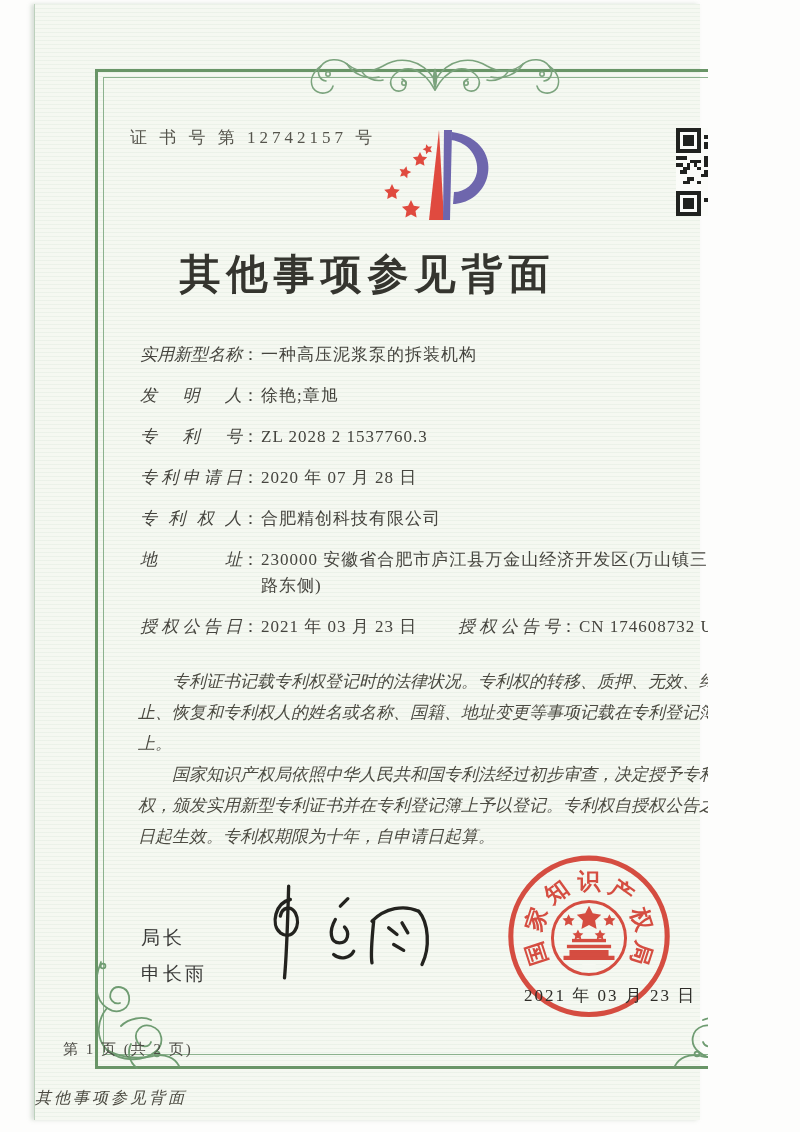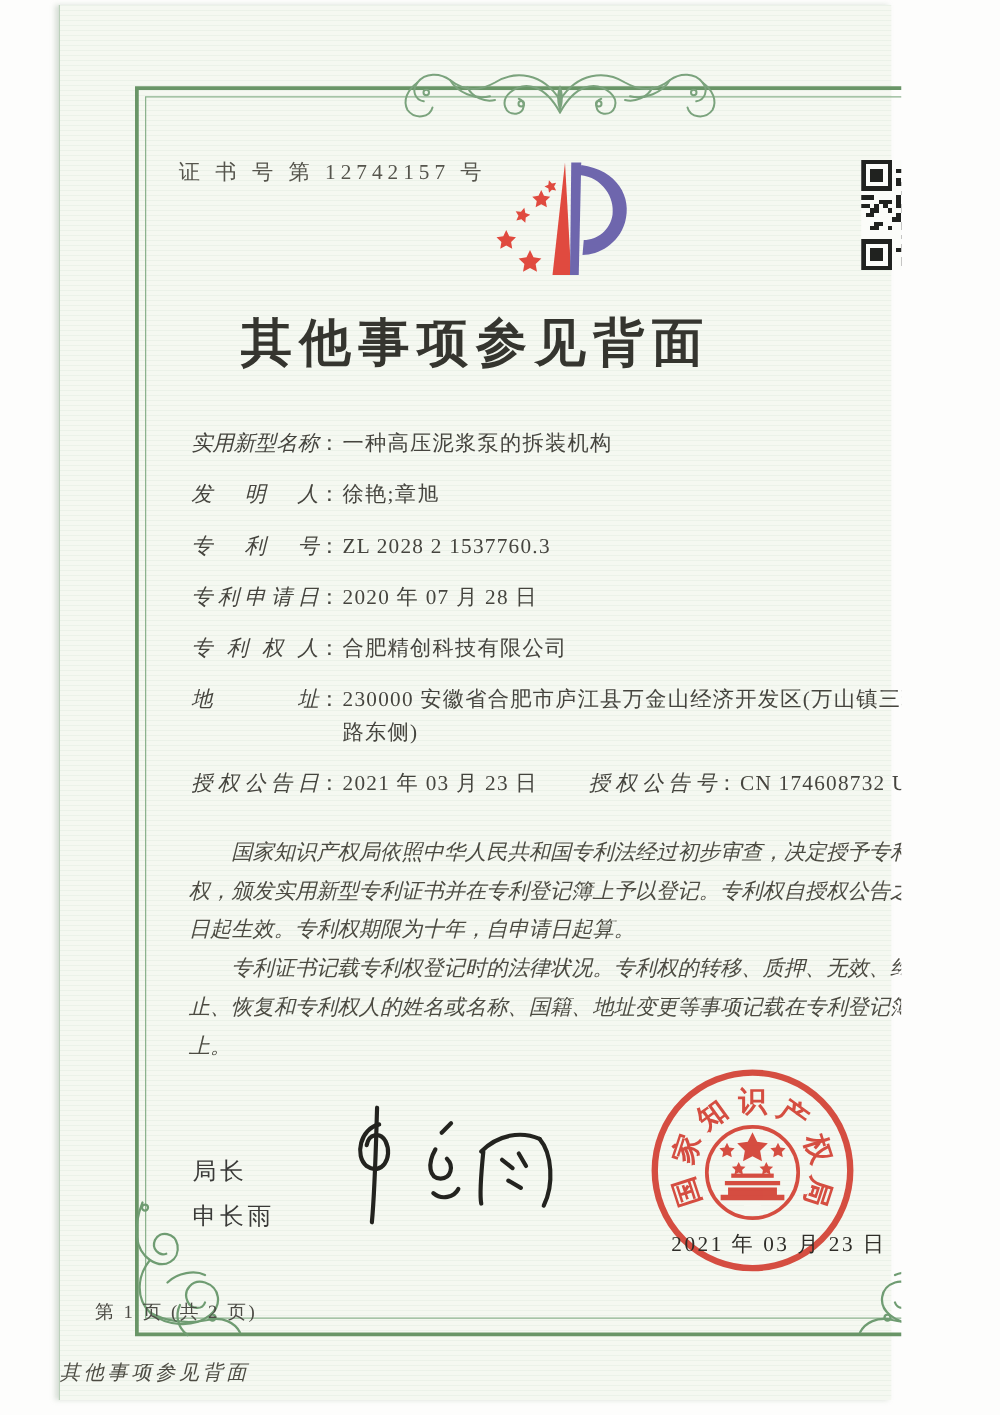--- a/index.html
+++ b/index.html
@@ -1,17 +1,17 @@
 <!DOCTYPE html>
 <html><head>
 <meta charset="utf-8">
 <style>
   html,body{margin:0;padding:0;background:#fdfdfc;}
   .scan{position:relative;width:708px;height:1132px;overflow:hidden;
-        font-family:"Liberation Serif","DejaVu Serif",serif;color:#45443e;margin-left:13px;}
+        font-family:"Liberation Serif","DejaVu Serif",serif;color:#45443e;}
   .paper{position:absolute;left:34px;top:4px;right:8px;bottom:12px;
          background:#f5f8f1;
          background-image:repeating-linear-gradient(180deg,rgba(168,200,176,.13) 0 1px,rgba(0,0,0,0) 1px 4px);
          border-left:1px solid #bcd0bc;box-shadow:-3px 0 4px rgba(150,170,150,.35);}
   .border-outer{position:absolute;left:60px;top:65px;width:674px;height:994px;
                 border:3px solid #699567;}
   .border-inner{position:absolute;left:68px;top:73px;width:656px;height:976px;
                 border:1px solid #8cb28e;}
   .certno{position:absolute;left:95px;top:122px;font-size:17px;letter-spacing:4px;color:#55544c;}
   .logo{position:absolute;left:330px;top:116px;}
@@ -409,22 +409,22 @@
       </div>
       <div class="frow">
         <span class="flabel">授权公告日</span><span class="fcolon">：</span><span class="fvalue" style="width:180px">2021 年 03 月 23 日</span>
         <span class="pair2">
           <span class="flabel">授权公告号</span><span class="fcolon">：</span><span class="fvalue">CN 174608732 U</span>
         </span>
       </div>
     </div>
 
     <div class="body-text">
+      <p>专利证书记载专利权登记时的法律状况。专利权的转移、质押、无效、终止、恢复和专利权人的姓名或名称、国籍、地址变更等事项记载在专利登记簿上。</p>
       <p>国家知识产权局依照中华人民共和国专利法经过初步审查，决定授予专利权，颁发实用新型专利证书并在专利登记簿上予以登记。专利权自授权公告之日起生效。专利权期限为十年，自申请日起算。</p>
-      <p>专利证书记载专利权登记时的法律状况。专利权的转移、质押、无效、终止、恢复和专利权人的姓名或名称、国籍、地址变更等事项记载在专利登记簿上。</p>
     </div>
 
     <div class="officer">
       <div>局长</div>
       <div>申长雨</div>
     </div>
 
     <svg class="sig" width="200" height="120" viewBox="0 0 240 130">
       <g stroke="#23231f" stroke-width="4" fill="none" stroke-linecap="round" stroke-linejoin="round">
         <path d="M52,26 C34,30 28,56 40,66 C54,76 66,58 58,42 C53,33 42,35 40,46"></path>

